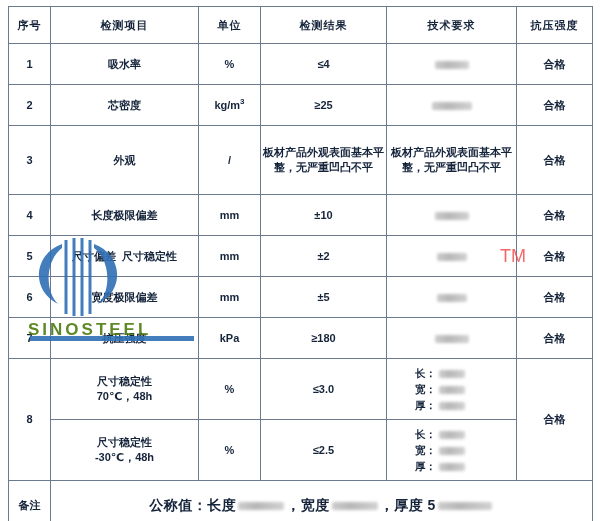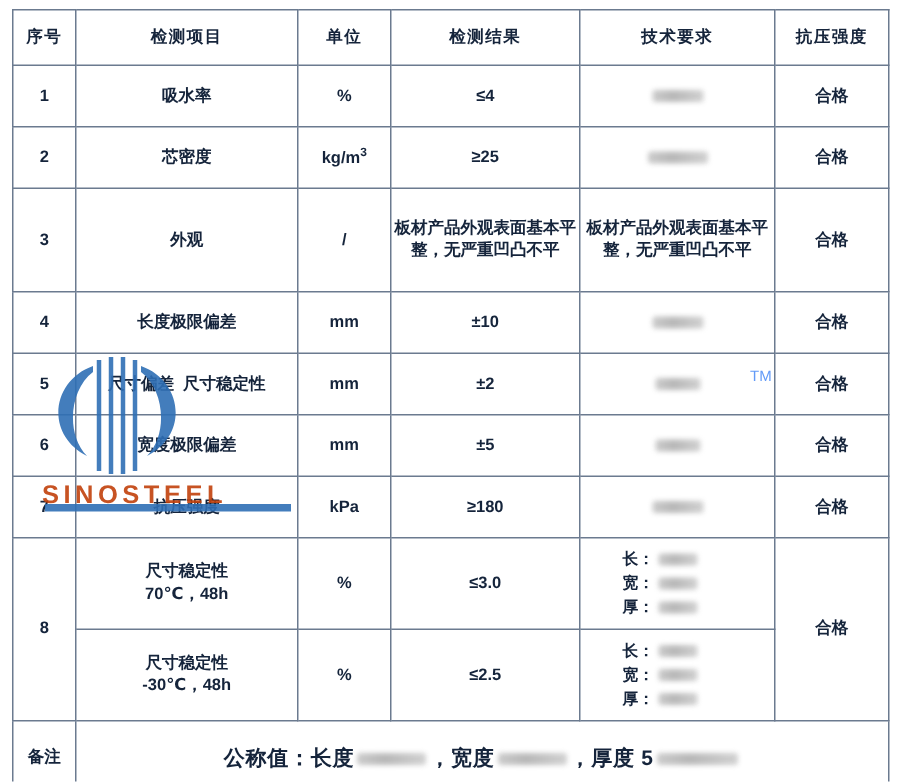--- a/index.html
+++ b/index.html
@@ -116,21 +116,21 @@
     font-family: "DejaVu Sans", "Liberation Sans", sans-serif;
     opacity: .82;
     white-space: nowrap;
   }
   .wm-sub {
     position: absolute;
     left: 4px;
     top: 88px;
     font-size: 17px;
     font-weight: bold;
-    color: #c2410c;
+    color: #4d7c0f;
     letter-spacing: 3px;
     opacity: .9;
     font-family: "Liberation Sans", sans-serif;
   }
   .wm-logo {
     position: absolute;
     left: 0px;
     top: 2px;
     width: 120px;
     height: 86px;
@@ -141,22 +141,22 @@
     top: 104px;
     width: 164px;
     height: 5px;
     background: #2f6fb5;
     opacity: .9;
   }
   .wm-tm {
     position: absolute;
     left: 476px;
     top: 14px;
-    font-size: 10px;
-    color: #3b82f6;
+    font-size: 18px;
+    color: #ef4444;
     opacity: .8;
   }
 </style>
 </head>
 <body>
 
 <div id="sheet">
   <table class="report">
     <colgroup>
       <col class="col-no">

